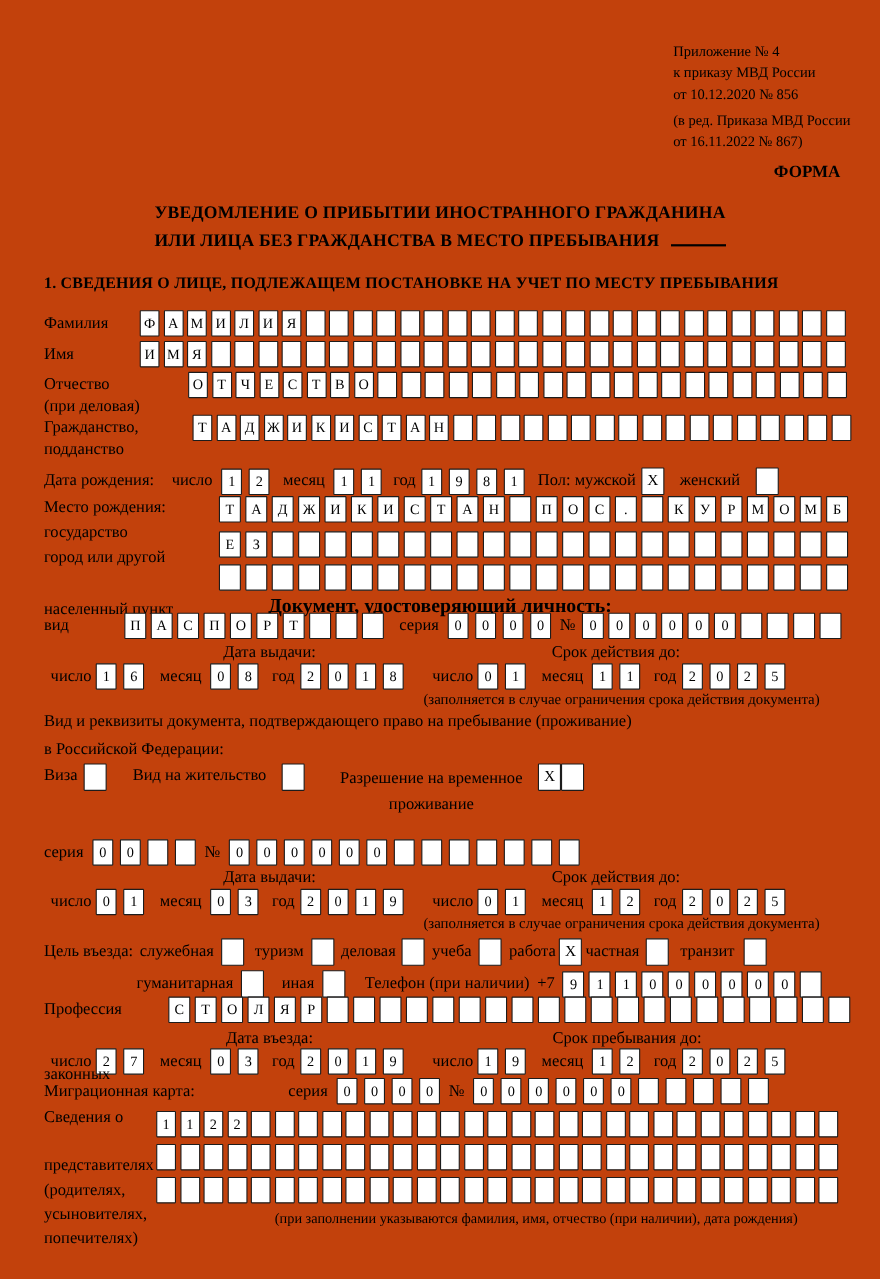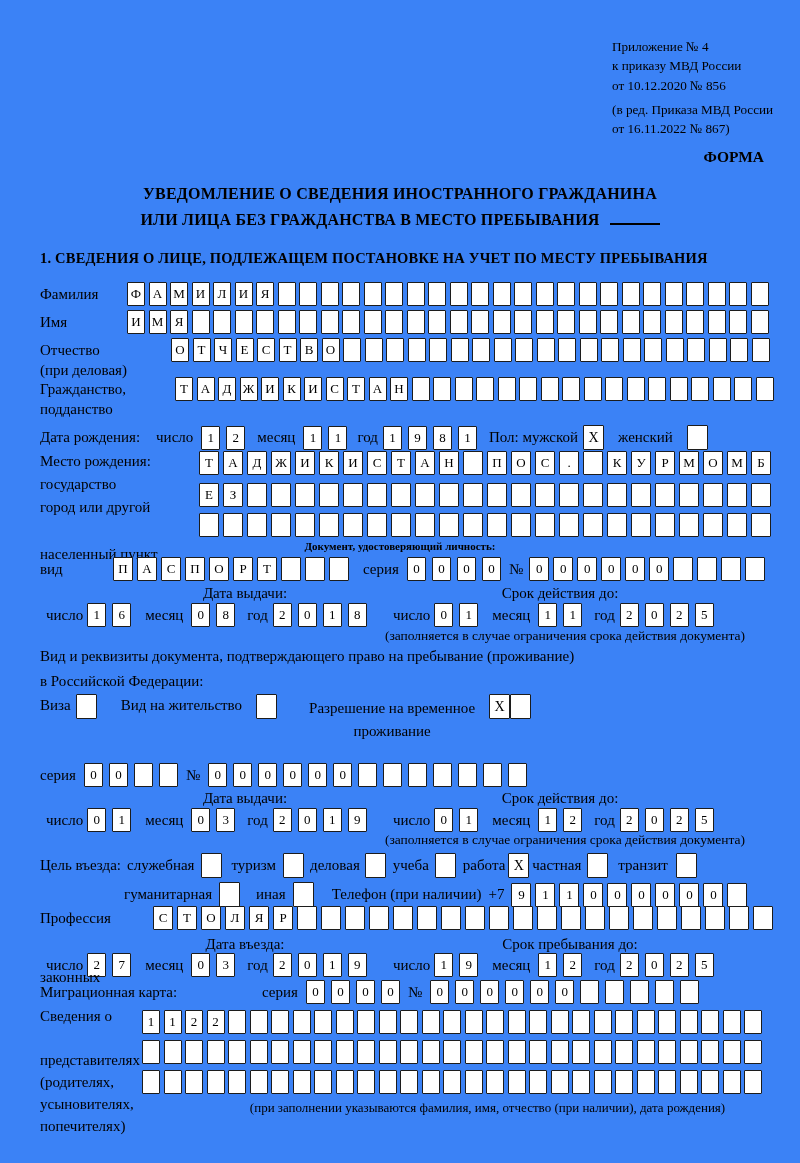--- a/index.html
+++ b/index.html
@@ -1,57 +1,57 @@
 <!DOCTYPE html>
 <html><head>
 <meta charset="utf-8">
 <style>
   html,body{margin:0;padding:0;background:#fff;}
-  .page{position:relative;width:800px;height:1163px;background:#3b82f6;color:#000;
+  .page{position:relative;width:800px;height:1163px;background:#c2410c;color:#000;
         font-family:"Liberation Serif","DejaVu Serif",serif;font-size:15px;overflow:hidden;}
   .abs{position:absolute;}
   .row{position:absolute;display:flex;align-items:center;white-space:nowrap;}
   .row-top{position:absolute;display:flex;align-items:flex-start;white-space:normal;}
   .b{font-weight:bold;margin-left:16px;}
   .lbl{font-size:15px;}
   .cells{display:flex;}
   .cell{box-sizing:border-box;flex:0 0 auto;border:1.6px solid #1c1c1c;border-radius:1px;height:24px;
         display:flex;align-items:center;justify-content:center;font-size:13px;background:#fff;}
   .g-sm .cell{width:18px;margin-right:3.5px;}
   .g-lg .cell{width:20px;margin-right:4px;}
   .g-ser .cell{width:19px;margin-right:6px;}
   .g-check .cell{width:21px;height:25px;font-size:14px;}
   .appendix{font-size:13.2px;line-height:1.46;}
   .appendix .gap{margin-top:5px;}
   .note{font-size:13.5px;}
   .note-sm{font-size:13px;}
   .title{font-size:16px;line-height:1.65;letter-spacing:.2px;text-align:center;font-weight:bold;}
   .title-underline{display:inline-block;width:50px;border-bottom:2px solid #000;height:13px;margin-left:10px;}
   .section1{font-size:14.5px;font-weight:bold;letter-spacing:.2px;}
-  .dochdr{font-size:11px;font-weight:bold;text-align:center;}
+  .dochdr{font-size:18px;font-weight:bold;text-align:center;}
   .hdr-col{font-size:15px;text-align:center;}
   .wraplbl{display:inline-block;text-align:center;line-height:1.5;white-space:normal;}
 </style>
 </head>
 <body>
 
 <div class="page">
 
   <div class="abs appendix" style="top:37px;left:612px;width:186px;">
     <div>Приложение № 4</div>
     <div>к приказу МВД России</div>
     <div>от 10.12.2020 № 856</div>
     <div class="gap">(в ред. Приказа МВД России</div>
     <div>от 16.11.2022 № 867)</div>
   </div>
 
   <div class="abs b" style="top:148px;left:0;right:36px;text-align:right;font-size:15.5px;">ФОРМА</div>
 
   <div class="abs title" style="top:181px;left:0;right:0;">
-    <div>УВЕДОМЛЕНИЕ О СВЕДЕНИЯ ИНОСТРАННОГО ГРАЖДАНИНА</div>
+    <div>УВЕДОМЛЕНИЕ О ПРИБЫТИИ ИНОСТРАННОГО ГРАЖДАНИНА</div>
     <div><span>ИЛИ ЛИЦА БЕЗ ГРАЖДАНСТВА В МЕСТО ПРЕБЫВАНИЯ</span><span class="title-underline"></span></div>
   </div>
 
   <div class="abs section1" style="top:250px;left:40px;">1. СВЕДЕНИЯ О ЛИЦЕ, ПОДЛЕЖАЩЕМ ПОСТАНОВКЕ НА УЧЕТ ПО МЕСТУ ПРЕБЫВАНИЯ</div>
 
   <div class="row" style="top:282px;left:40px;">
     <span class="lbl" style="width:87px;">Фамилия</span>
     <span class="cells g-sm">
         <span class="cell">Ф</span>
         <span class="cell">А</span>

